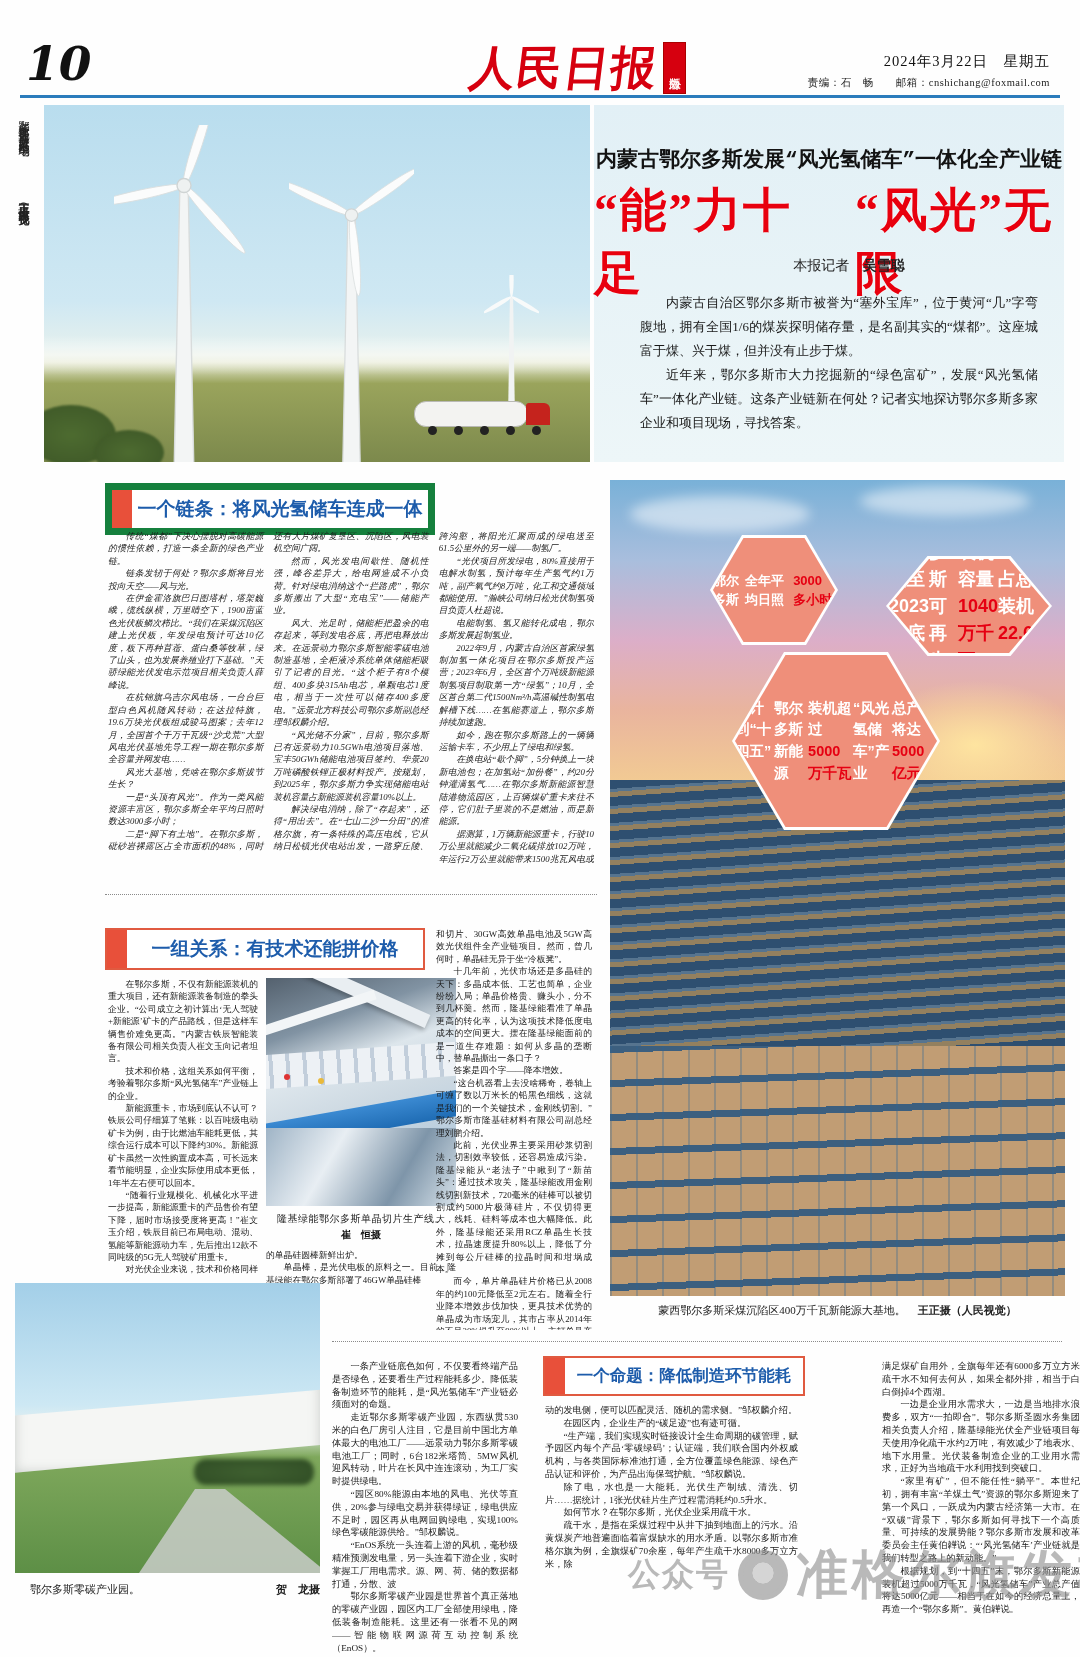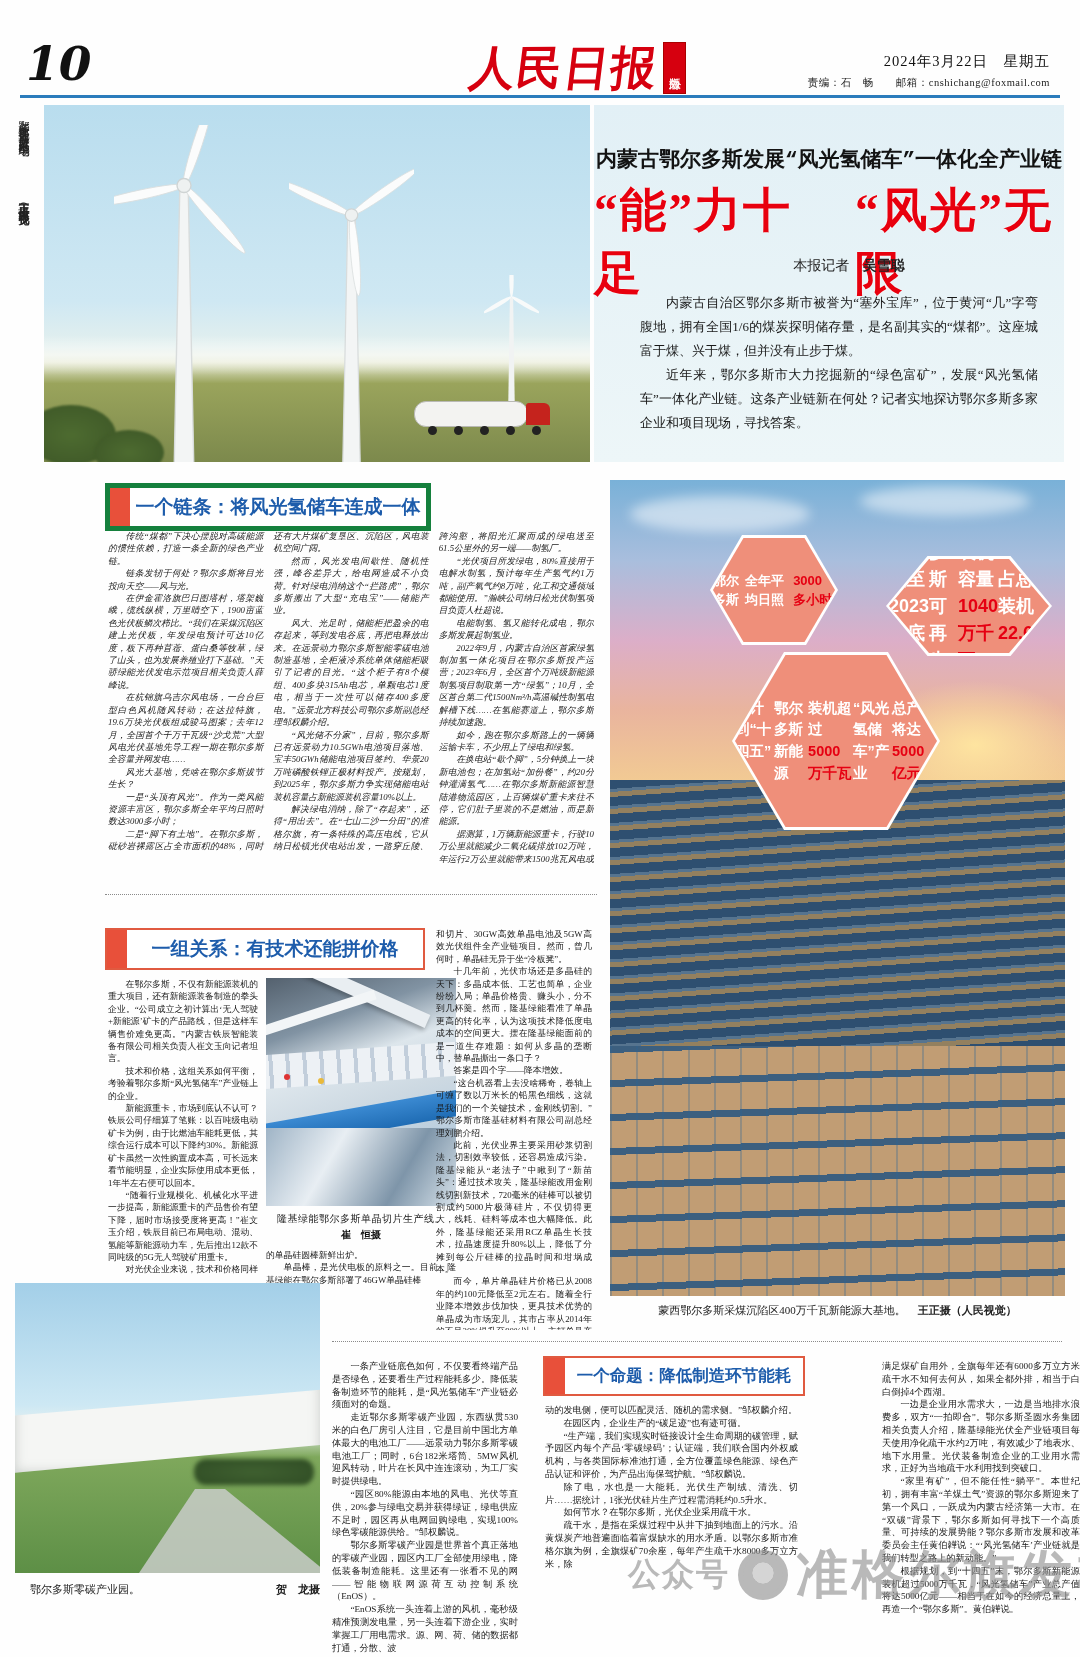--- a/index.html
+++ b/index.html
@@ -46,21 +46,21 @@
   .byline{position:absolute;left:0;top:152px;width:100%;text-align:center;font-size:14px;color:#222;padding-left:20px;}
   .byline b{margin-left:10px;}
   .lead-intro{position:absolute;left:46px;right:26px;top:186px;font-size:13px;line-height:24px;
           text-align:justify;color:#151515;}
   .lead-intro p{margin:0;text-indent:2em;}
   
   .sec-head{position:absolute;background:#fff;display:flex;align-items:center;}
   .sec-head .bar{width:20px;align-self:stretch;background:#e8503a;flex:0 0 auto;}
   .sec-head .t{flex:1;text-align:center;font-family:"Liberation Sans",sans-serif;font-weight:bold;
           color:#1d5cab;}
-  .sec1-head{left:105px;top:483px;width:316px;height:38px;border:5px solid #15803d;}
+  .sec1-head{left:105px;top:483px;width:316px;height:38px;border:7px solid #15803d;}
   .sec1-head .t{font-size:19px;}
   .sec2-head{left:105px;top:928px;width:316px;height:38px;border:2px solid #e05a40;}
   .sec2-head .t{font-size:19px;}
   .sec3-head{left:543px;top:1356px;width:258px;height:36px;border:2px solid #e05a40;}
   .sec3-head .t{font-size:16.5px;}
   
   .bodytext{font-size:8.8px;line-height:12.4px;text-align:justify;color:#191919;overflow:hidden;}
   .bodytext p{margin:0;text-indent:2em;}
   .bodytext p.cont{text-indent:0;}
   .sec1-cols{position:absolute;left:108px;top:530px;width:486px;height:336px;
@@ -339,22 +339,22 @@
   <div class="park-caption">
     <span>鄂尔多斯零碳产业园。</span>
     <b>贺　龙摄</b>
   </div>
 
   <div class="dotted sep2"></div>
   <div class="sec3-colA bodytext">
       <p class="para">一条产业链底色如何，不仅要看终端产品是否绿色，还要看生产过程能耗多少。降低装备制造环节的能耗，是“风光氢储车”产业链必须面对的命题。</p>
       <p class="para">走近鄂尔多斯零碳产业园，东西纵贯530米的白色厂房引人注目，它是目前中国北方单体最大的电池工厂——远景动力鄂尔多斯零碳电池工厂；同时，6台182米塔筒、5MW风机迎风转动，叶片在长风中连连滚动，为工厂实时提供绿电。</p>
       <p class="para">“园区80%能源由本地的风电、光伏等直供，20%参与绿电交易并获得绿证，绿电供应不足时，园区再从电网回购绿电，实现100%绿色零碳能源供给。”邹权麟说。</p>
+      <p class="para">“EnOS系统一头连着上游的风机，毫秒级精准预测发电量，另一头连着下游企业，实时掌握工厂用电需求。源、网、荷、储的数据都打通，分散、波</p>
       <p class="para">鄂尔多斯零碳产业园是世界首个真正落地的零碳产业园，园区内工厂全部使用绿电，降低装备制造能耗。这里还有一张看不见的网——智能物联网源荷互动控制系统（EnOS）。</p>
-      <p class="para">“EnOS系统一头连着上游的风机，毫秒级精准预测发电量，另一头连着下游企业，实时掌握工厂用电需求。源、网、荷、储的数据都打通，分散、波</p>
     </div>
   <div class="sec-head sec3-head">
     <div class="bar"></div>
     <div class="t">一个命题：降低制造环节能耗</div>
   </div>
   <div class="sec3-colB bodytext">
       <p class="para cont">动的发电侧，便可以匹配灵活、随机的需求侧。”邹权麟介绍。</p>
       <p class="para">在园区内，企业生产的“碳足迹”也有迹可循。</p>
       <p class="para">“生产端，我们实现实时链接设计全生命周期的碳管理，赋予园区内每个产品‘零碳绿码’；认证端，我们联合国内外权威机构，与各类国际标准池打通，全方位覆盖绿色能源、绿色产品认证和评价，为产品出海保驾护航。”邹权麟说。</p>
       <p class="para">除了电，水也是一大能耗。光伏生产制绒、清洗、切片……据统计，1张光伏硅片生产过程需消耗约0.5升水。</p>

